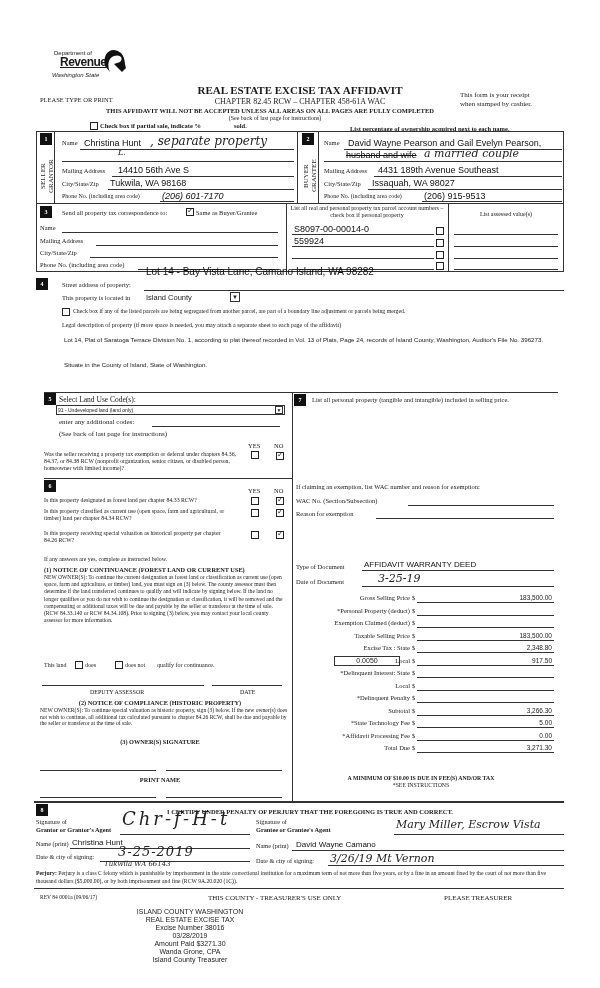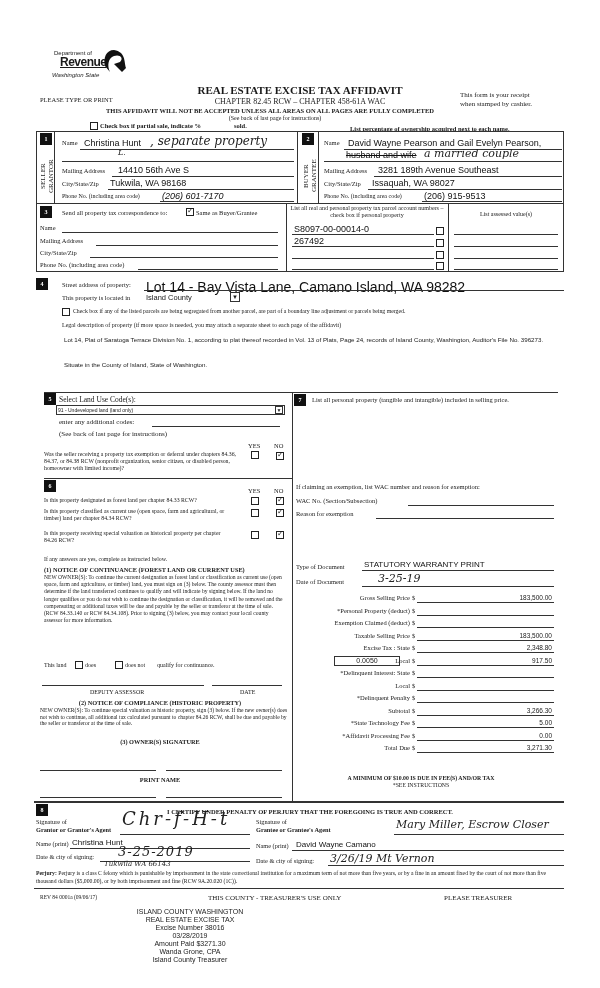--- a/index.html
+++ b/index.html
@@ -68,21 +68,21 @@
 <div class="secnum" style="left:302px;top:133px;">2</div>
 <div class="vtext" style="left:302px;top:150px;width:14px;height:52px;">BUYER GRANTEE</div>
 <div class="abs" style="left:324px;top:139px;font-size:6.5px;">Name</div>
 <div class="abs line" style="left:344px;top:149px;width:218px;"></div>
 <div class="abs fill" style="left:348px;top:138px;">David Wayne Pearson and Gail Evelyn Pearson,</div>
 <div class="abs fill" style="left:346px;top:150px;text-decoration:line-through;">husband and wife</div>
 <div class="abs hand" style="left:424px;top:147px;font-size:11px;">a married couple</div>
 <div class="abs line" style="left:324px;top:161px;width:238px;"></div>
 <div class="abs" style="left:324px;top:167px;font-size:6.5px;">Mailing Address</div>
 <div class="abs line" style="left:374px;top:176px;width:188px;"></div>
-<div class="abs fill" style="left:378px;top:165px;">3281 189th Avenue Southeast</div>
+<div class="abs fill" style="left:378px;top:165px;">4431 189th Avenue Southeast</div>
 <div class="abs" style="left:324px;top:180px;font-size:6.5px;">City/State/Zip</div>
 <div class="abs line" style="left:368px;top:189px;width:194px;"></div>
 <div class="abs fill" style="left:372px;top:178px;">Issaquah, WA 98027</div>
 <div class="abs" style="left:324px;top:193px;font-size:6px;">Phone No. (including area code)</div>
 <div class="abs line" style="left:422px;top:201px;width:140px;"></div>
 <div class="abs fill" style="left:424px;top:191px;">(206) 915-9513</div>
 
 <div class="abs" style="left:36px;top:204px;width:528px;height:68px;border:1px solid #333;border-top:none;"></div>
 <div class="rule" style="left:286px;top:204px;width:1px;height:68px;"></div>
 <div class="rule" style="left:448px;top:204px;width:1px;height:68px;"></div>
@@ -100,36 +100,36 @@
 <div class="abs line" style="left:138px;top:269px;width:140px;"></div>
 
 <div class="abs center" style="left:290px;top:205px;width:154px;font-size:6px;line-height:7px;">List all real and personal property tax parcel account numbers – check box if personal property</div>
 <div class="abs center" style="left:452px;top:211px;width:108px;font-size:6px;">List assessed value(s)</div>
 
 <div class="abs fill" style="left:294px;top:224px;">S8097-00-00014-0</div>
 <div class="abs line" style="left:292px;top:234px;width:142px;"></div>
 <span class="box" style="left:436px;top:227px;"></span>
 <div class="abs line" style="left:454px;top:234px;width:104px;"></div>
 
-<div class="abs fill" style="left:294px;top:236px;">267492</div>
+<div class="abs fill" style="left:294px;top:236px;">559924</div>
 <div class="abs line" style="left:292px;top:246px;width:142px;"></div>
 <span class="box" style="left:436px;top:239px;"></span>
 <div class="abs line" style="left:454px;top:246px;width:104px;"></div>
 
 <div class="abs line" style="left:292px;top:258px;width:142px;"></div>
 <span class="box" style="left:436px;top:251px;"></span>
 <div class="abs line" style="left:454px;top:258px;width:104px;"></div>
 
 <div class="abs line" style="left:292px;top:269px;width:142px;"></div>
 <span class="box" style="left:436px;top:262px;"></span>
 <div class="abs line" style="left:454px;top:269px;width:104px;"></div>
 
 <div class="secnum" style="left:36px;top:278px;">4</div>
 <div class="abs" style="left:62px;top:281px;font-size:6.5px;">Street address of property:</div>
-<div class="abs fill" style="left:146px;top:279px;font-size:14px;">Lot 14 - Bay Vista Lane, Camano Island, WA 98282</div>
+<div class="abs fill" style="left:146px;top:266px;font-size:10px;">Lot 14 - Bay Vista Lane, Camano Island, WA 98282</div>
 <div class="abs line" style="left:144px;top:290px;width:420px;"></div>
 <div class="abs" style="left:62px;top:294px;font-size:6.5px;">This property is located in</div>
 <div class="abs sans" style="left:146px;top:293px;font-size:7.5px;">Island County</div>
 <div class="abs" style="left:230px;top:292px;width:10px;height:10px;border:1px solid #333;text-align:center;font-size:6px;line-height:9px;">
   <span>▼</span>
 </div>
 <span class="box" style="left:62px;top:308px;"></span>
 <div class="abs" style="left:73px;top:308px;font-size:5.8px;">Check box if any of the listed parcels are being segregated from another parcel, are part of a boundary line adjustment or parcels being merged.</div>
 <div class="abs" style="left:62px;top:322px;font-size:6px;">Legal description of property (if more space is needed, you may attach a separate sheet to each page of the affidavit)</div>
 <div class="abs sans" style="left:64px;top:336px;width:480px;font-size:6.2px;line-height:7.5px;">Lot 14, Plat of Saratoga Terrace Division No. 1, according to plat thereof recorded in Vol. 13 of Plats, Page 24, records of Island County, Washington, Auditor's File No. 396273.</div>
@@ -193,21 +193,21 @@
 
 <div class="secnum" style="left:294px;top:394px;">7</div>
 <div class="abs" style="left:308px;top:395px;width:244px;font-size:6.5px;line-height:9px;text-indent:4px;">List all personal property (tangible and intangible) included in selling price.</div>
 <div class="abs" style="left:296px;top:483px;font-size:6.5px;">If claiming an exemption, list WAC number and reason for exemption:</div>
 <div class="abs" style="left:296px;top:497px;font-size:6.5px;">WAC No. (Section/Subsection)</div>
 <div class="abs line" style="left:408px;top:505px;width:146px;"></div>
 <div class="abs" style="left:296px;top:510px;font-size:6.5px;">Reason for exemption</div>
 <div class="abs line" style="left:376px;top:518px;width:178px;"></div>
 
 <div class="abs" style="left:296px;top:563px;font-size:6.5px;">Type of Document</div>
-<div class="abs fill" style="left:364px;top:560px;font-size:8px;">STATUTORY WARRANTY PRINT</div>
+<div class="abs fill" style="left:364px;top:560px;font-size:8px;">AFFIDAVIT WARRANTY DEED</div>
 <div class="abs line" style="left:362px;top:570px;width:192px;"></div>
 <div class="abs" style="left:296px;top:578px;font-size:6.5px;">Date of Document</div>
 <div class="abs hand" style="left:378px;top:572px;font-size:11px;">3-25-19</div>
 <div class="abs line" style="left:362px;top:586px;width:192px;"></div>
 
 <div class="abs" style="left:296px;top:594px;width:260px;">
   <div style="position:absolute;top:0;left:0;width:260px;height:12px;">
     <span class="abs right" style="right:146px;font-size:6.5px;">Gross Selling Price</span>
     <span class="abs" style="left:116px;font-size:6.5px;">$</span>
     <span class="abs line" style="left:121px;top:8px;width:137px;"></span>
@@ -301,21 +301,21 @@
 <div class="abs" style="left:36px;top:840px;font-size:6.3px;">Name (print)</div>
 <div class="abs fill" style="left:72px;top:838px;font-size:8px;">Christina Hunt</div>
 <div class="abs line" style="left:70px;top:848px;width:180px;"></div>
 <div class="abs" style="left:36px;top:853px;font-size:6.3px;">Date &amp; city of signing:</div>
 <div class="abs hand" style="left:118px;top:844px;font-size:13px;letter-spacing:1px;">3-25-2019</div>
 <div class="abs line" style="left:100px;top:861px;width:150px;"></div>
 <div class="abs hand" style="left:104px;top:860px;font-size:7px;">Tukwila WA 66143</div>
 
 <div class="abs" style="left:256px;top:818px;font-size:6.3px;">Signature of</div>
 <div class="abs bold" style="left:256px;top:826px;font-size:6.3px;">Grantee or Grantee's Agent</div>
-<div class="abs hand" style="left:396px;top:818px;font-size:11px;">Mary Miller, Escrow Closer</div>
+<div class="abs hand" style="left:396px;top:818px;font-size:11px;">Mary Miller, Escrow Vista</div>
 <div class="abs line" style="left:394px;top:834px;width:170px;"></div>
 <div class="abs" style="left:256px;top:842px;font-size:6.3px;">Name (print)</div>
 <div class="abs fill" style="left:296px;top:840px;font-size:8px;">David Wayne Camano</div>
 <div class="abs line" style="left:292px;top:850px;width:272px;"></div>
 <div class="abs" style="left:256px;top:857px;font-size:6.3px;">Date &amp; city of signing:</div>
 <div class="abs hand" style="left:330px;top:852px;font-size:11px;">3/26/19 Mt Vernon</div>
 <div class="abs line" style="left:328px;top:865px;width:236px;"></div>
 
 <div class="abs" style="left:36px;top:870px;width:528px;font-size:5.7px;line-height:7.5px;">
   <span class="bold">Perjury:</span>

